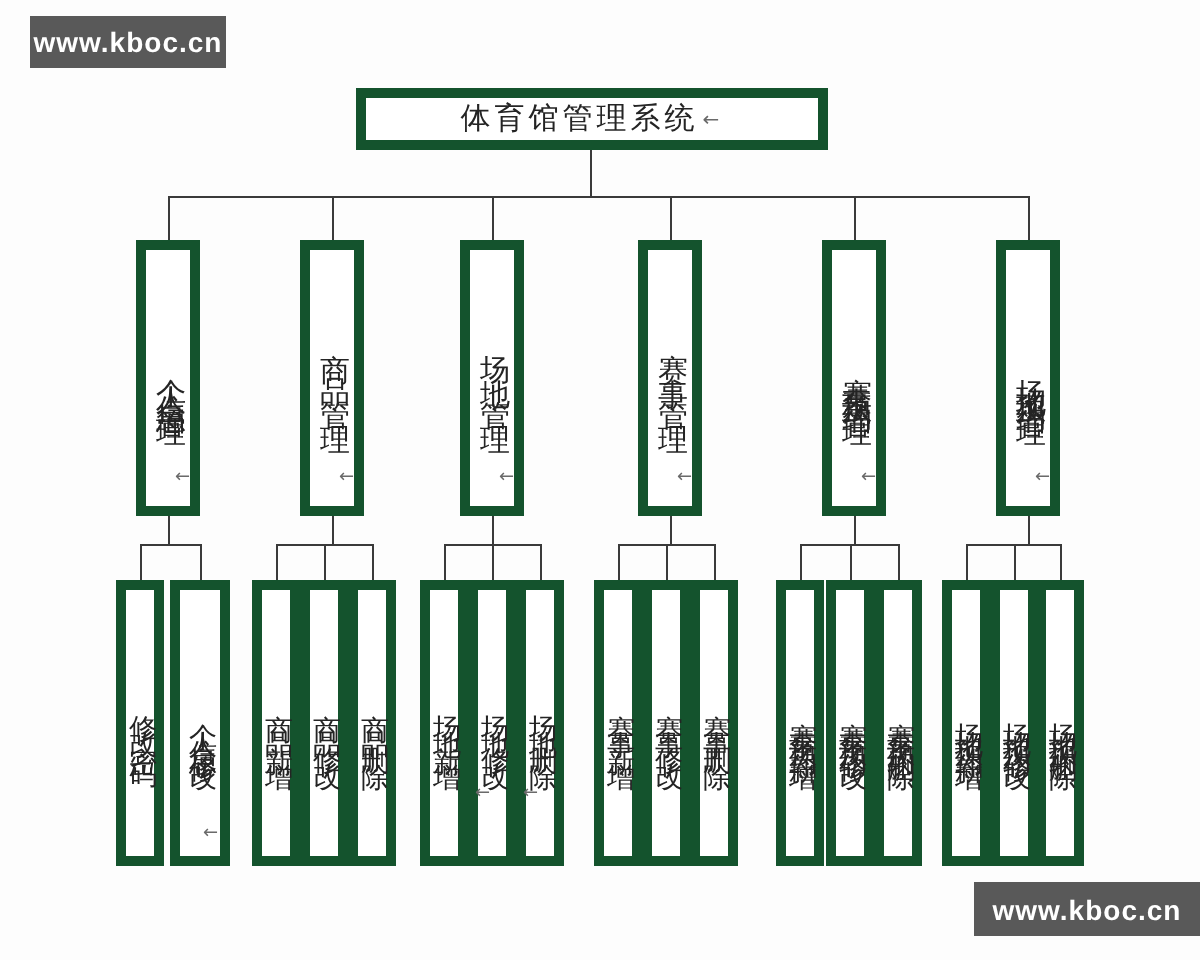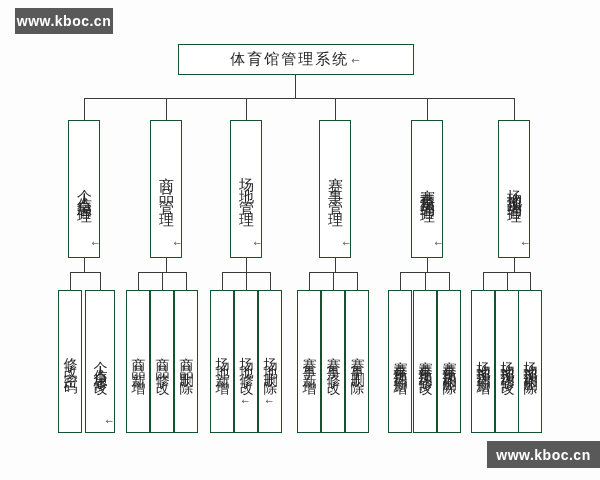--- a/index.html
+++ b/index.html
@@ -9,21 +9,21 @@
   }
   .wm{
     position:absolute;background:#595959;color:#ffffff;
     font-family:"Liberation Sans","DejaVu Sans",sans-serif;
     font-size:14px;font-weight:bold;display:flex;align-items:center;justify-content:center;
     letter-spacing:0.5px;
   }
   .wm-tl{left:15px;top:8px;width:98px;height:26px;}
   .wm-br{left:487px;top:441px;width:113px;height:27px;}
   .box{
-    position:absolute;background:#ffffff;border:1px solid #14532d;box-sizing:border-box;
+    position:absolute;background:#ffffff;border:5px solid #14532d;box-sizing:border-box;
     display:flex;align-items:center;justify-content:center;z-index:2;
   }
   .title-box{left:178px;top:44px;width:236px;height:31px;font-size:15px;letter-spacing:2px;}
   .vbox{top:120px;width:32px;height:138px;}
   .leaf{top:290px;height:143px;}
   .vtext{
     writing-mode:vertical-rl;text-orientation:upright;
     font-size:15px;line-height:1;white-space:nowrap;
   }
   .leaf .vtext{font-size:14px;}

